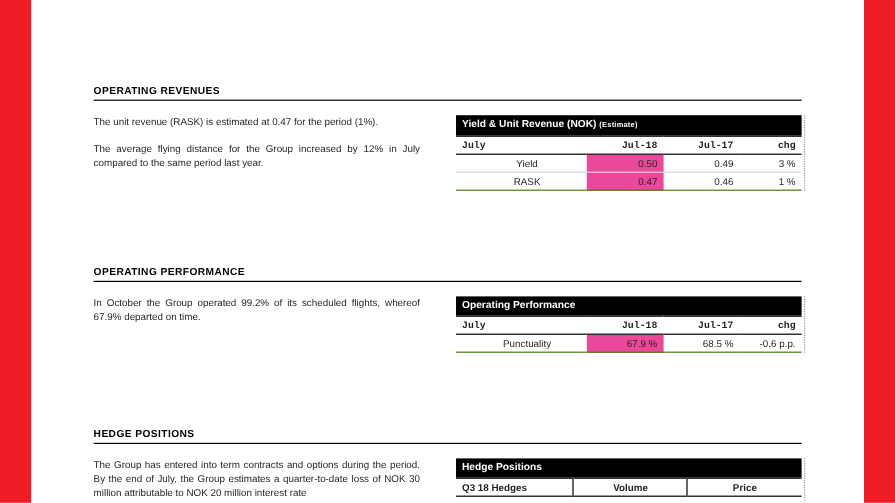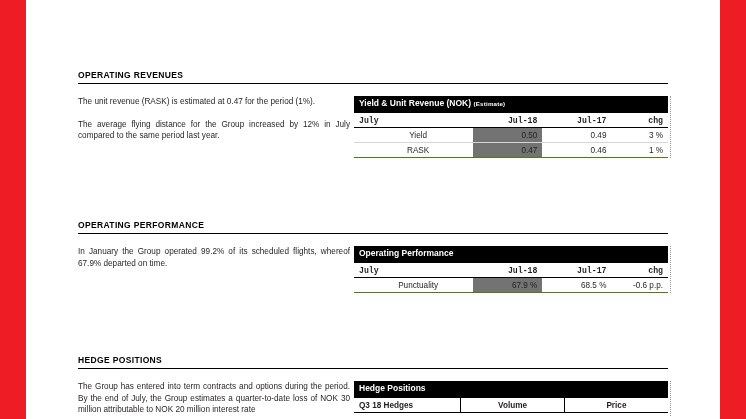--- a/index.html
+++ b/index.html
@@ -42,21 +42,21 @@
     font-size: 8.5px;
     font-weight: bold;
     color: #000000;
     letter-spacing: 0.35px;
     padding-bottom: 3px;
     border-bottom: 1.5px solid #000000;
   }
 
   .cols {
     display: flex;
-    gap: 4px;
+    gap: 30px;
     margin-top: 12px;
   }
   .col-left {
     width: 272px;
     flex: 0 0 272px;
   }
   .col-right {
     flex: 1 1 auto;
     position: relative;
   }
@@ -105,21 +105,21 @@
 
   .data-row td {
     border-bottom: 1px solid #d5d5d5;
     text-align: right;
   }
   .data-row td.lbl {
     text-align: center;
     padding-left: 14px;
   }
   .data-row td.hi {
-    background: #737373;
+    background: #ec4899;
   }
   .data-row:last-child td {
     border-bottom: 1px solid #4d7c0f;
   }
 
   
   .clip-edge {
     position: absolute;
     top: 0;
     bottom: 0;
@@ -196,21 +196,21 @@
         </div>
       </div>
     </div>
 
     <div class="block-gap-2"></div>
 
     <div>
       <div class="section-title">OPERATING PERFORMANCE</div>
       <div class="cols">
         <div class="col-left">
-          <p class="para">In January the Group operated 99.2% of its scheduled flights, whereof 67.9% departed on time.</p>
+          <p class="para">In October the Group operated 99.2% of its scheduled flights, whereof 67.9% departed on time.</p>
         </div>
         <div class="col-right">
           <div class="tbl-head-bar">
             <span>Operating Performance</span>
           </div>
           <table class="tbl">
             <colgroup>
                 <col style="width:38%">
                 <col style="width:22%">
                 <col style="width:22%">

